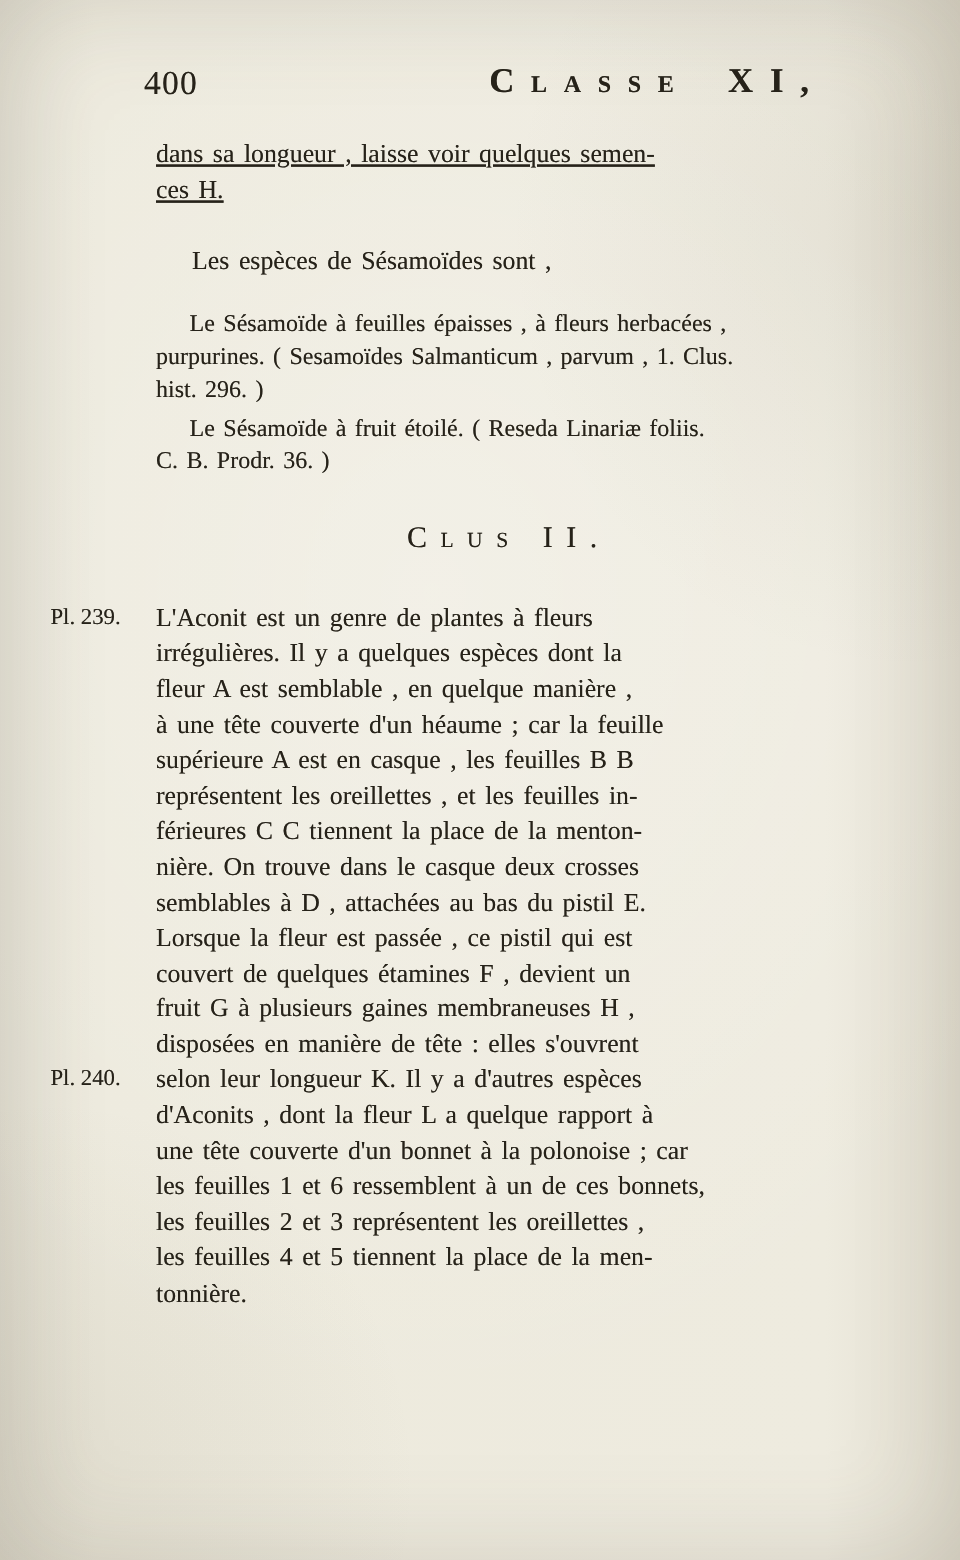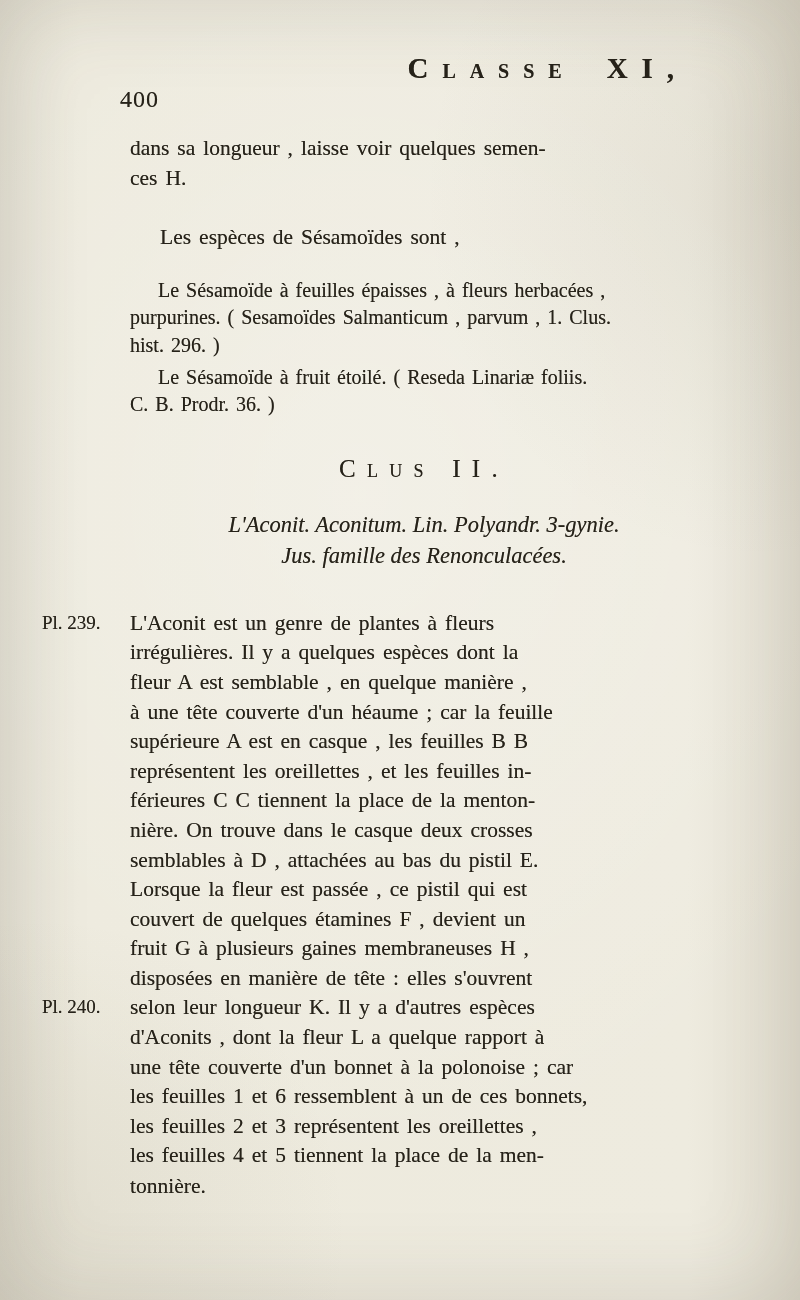--- a/index.html
+++ b/index.html
@@ -25,44 +25,43 @@
     left: 130px;
     top: 52px;
     width: 588px;
   }
 
   .page-header { position: relative; height: 46px; }
   .page-number {
     position: absolute;
     left: -10px;
     top: 2px;
-    font-size: 24px;
+    font-size: 28px;
     letter-spacing: 1px;
-    margin-top: 32px;
   }
   .header-title {
     display: block;
     text-align: right;
     font-size: 29px;
     font-variant: small-caps;
     letter-spacing: 0.48em;
     word-spacing: 0.35em;
     padding-right: 30px;
     font-weight: bold;
   }
 
   .bodytext {
     font-size: 21.5px;
     line-height: 29.6px;
     white-space: pre-line;
     word-spacing: 0.12em;
     margin: 0;
   }
 
-  .continuation { margin-top: 36px; }
+  .continuation { margin-top: 16px; text-decoration: underline; }
 
   .intro {
     margin-top: 30px;
     text-indent: 1.4em;
   }
 
   .species-group { margin-top: 24px; }
   .species {
     font-size: 20px;
     line-height: 27.6px;
@@ -124,24 +123,20 @@
   <div class="species-group">
     <p class="species">Le Sésamoïde à feuilles épaisses , à fleurs herbacées ,
 purpurines. ( Sesamoïdes Salmanticum , parvum , 1. Clus.
 hist. 296. )</p>
     <p class="species">Le Sésamoïde à fruit étoilé. ( Reseda Linariæ foliis.
 C. B. Prodr. 36. )</p>
   </div>
 
   <h2 class="genre">Clus II.</h2>
 
-  <div class="subheading">
-    <div>L'Aconit. Aconitum. Lin. Polyandr. 3-gynie.</div>
-    <div>Jus. famille des Renonculacées.</div>
-  </div>
 
   <div class="with-margin first-block">
     <span class="margin-note">Pl. 239.</span>
     <p class="bodytext">L'Aconit est un genre de plantes à fleurs
 irrégulières. Il y a quelques espèces dont la
 fleur A est semblable , en quelque manière ,
 à une tête couverte d'un héaume ; car la feuille
 supérieure A est en casque , les feuilles B B
 représentent les oreillettes , et les feuilles in-
 férieures C C tiennent la place de la menton-

